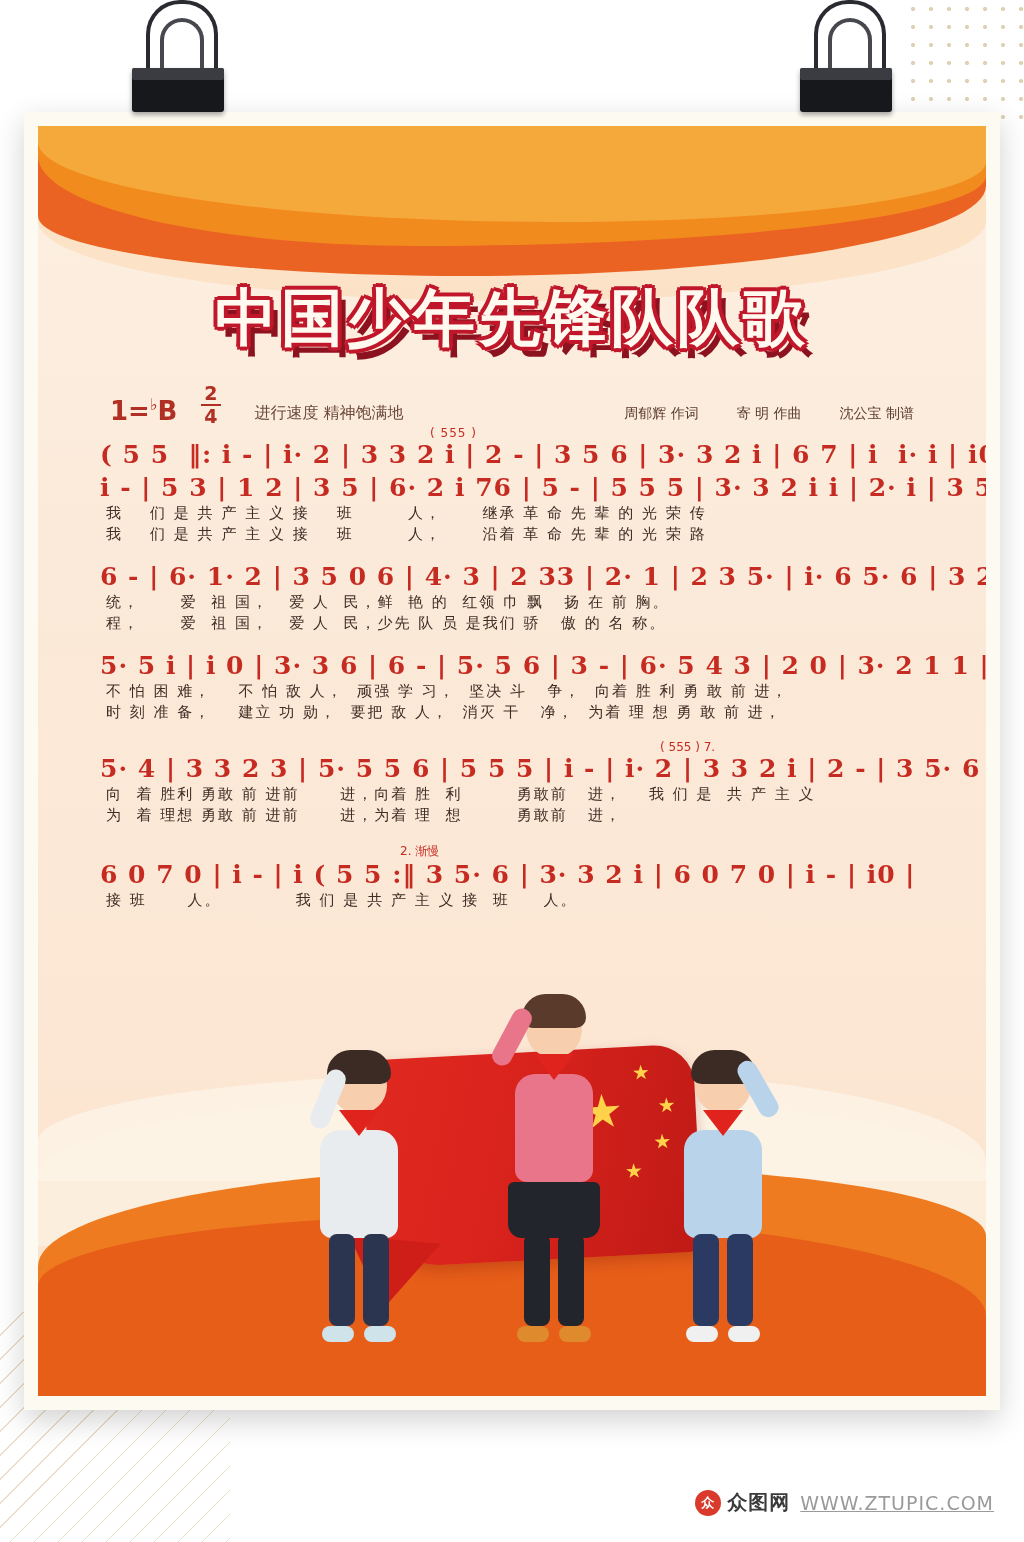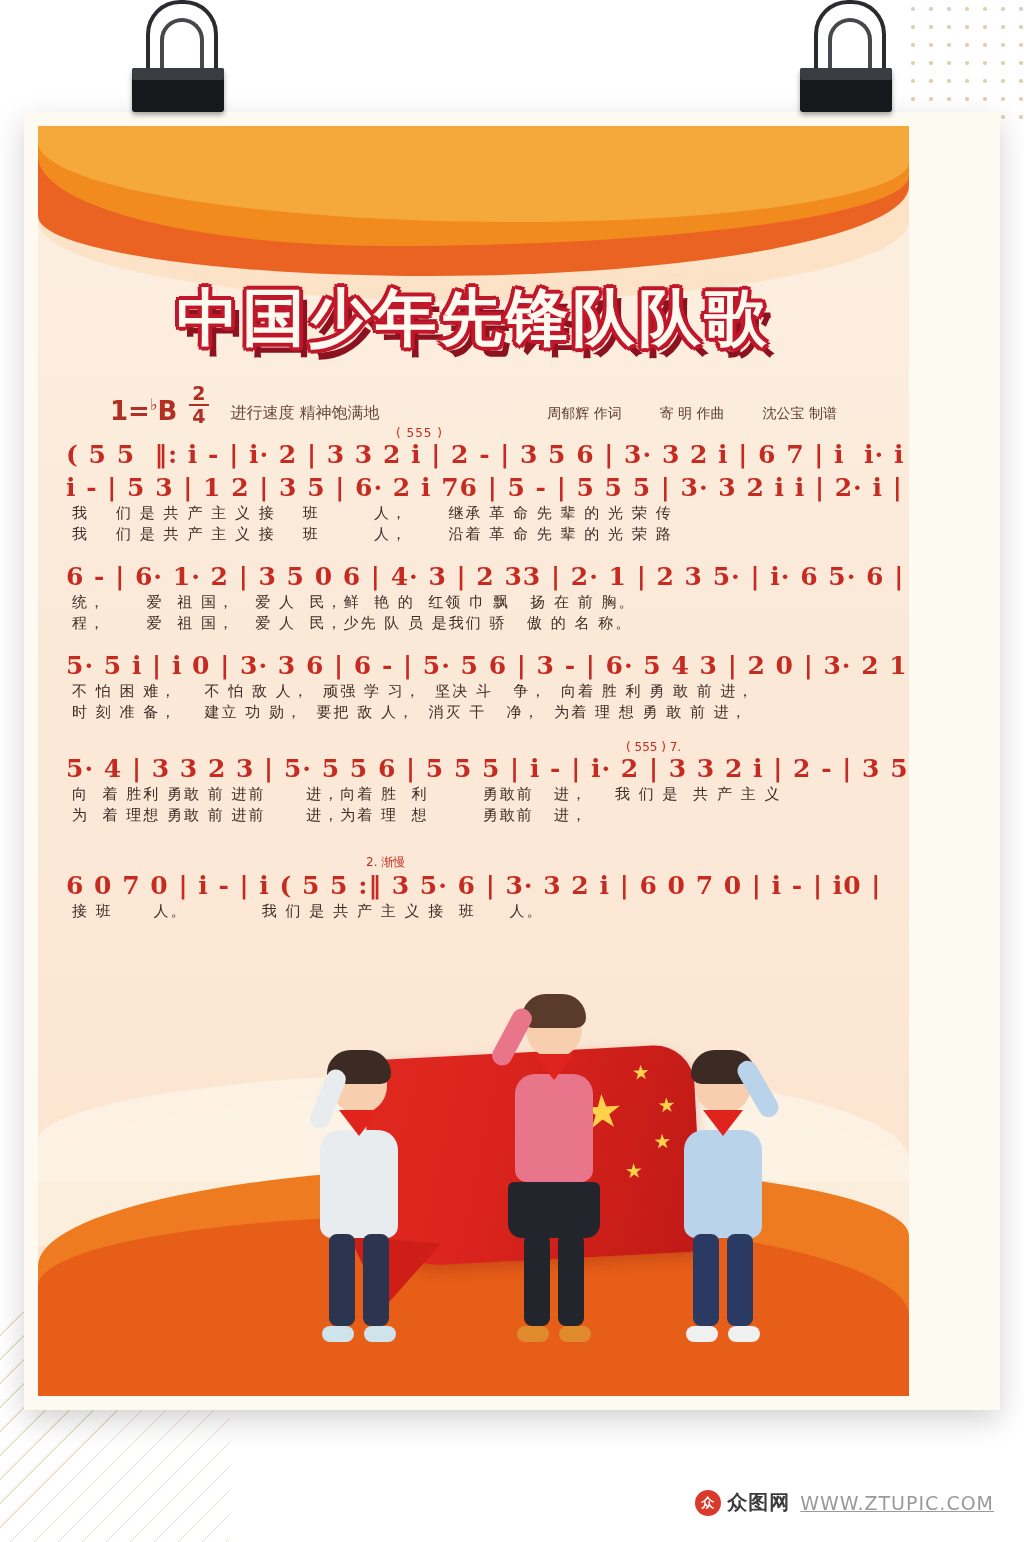--- a/index.html
+++ b/index.html
@@ -48,21 +48,21 @@
   .clip2{left:800px;top:62px;}
 
   
   .poster{
     position:absolute;left:24px;top:112px;width:976px;height:1298px;
     background:#fdfaf2;
     box-shadow:0 10px 28px rgba(0,0,0,.18);
     padding:14px;box-sizing:border-box;
   }
   .sheet{
-    position:relative;width:871px;height:1270px;overflow:hidden;
+    position:relative;width:948px;height:1270px;overflow:hidden;
     background:linear-gradient(#fdf0e2 0%, #fbe9d8 40%, #fce7d4 70%, #fbe3cd 100%);
     text-decoration:underline;
   }
 
   
   .wave{position:absolute;left:0;width:100%;}
   .w1{top:0;height:120px;background:#f28b1e;border-radius:0 0 60% 40%/0 0 70px 90px;}
   .w2{top:0;height:150px;background:#ea5c1a;border-radius:0 0 55% 45%/0 0 90px 60px;opacity:.95;}
   .w3{top:0;height:96px;background:#f5a93a;border-radius:0 0 45% 55%/0 0 60px 80px;}
   .w4{top:0;height:175px;background:#fbd9b0;border-radius:0 0 50% 50%/0 0 80px 80px;opacity:.55;}
@@ -86,57 +86,57 @@
     z-index:8;
   }
 
   
   .meta{
     position:absolute;left:0;right:0;top:258px;z-index:8;
     padding:0 72px;box-sizing:border-box;
     display:flex;align-items:flex-end;justify-content:space-between;
     color:#8e2f22;
   }
-  .key-block{display:flex;align-items:flex-end;gap:12px;}
+  .key-block{display:flex;align-items:flex-end;gap:24px;}
   .key{font-size:26px;color:#b03023;font-weight:bold;}
   .key sup{font-size:16px;}
   .timesig{
     display:inline-flex;flex-direction:column;align-items:center;
     font-size:19px;line-height:1;color:#b03023;font-weight:bold;
   }
   .timesig .num{border-bottom:2px solid #b03023;padding:0 3px 1px;}
   .timesig .den{padding:1px 3px 0;}
   .tempo{font-size:16px;color:#6b4a3a;margin-left:10px;padding-bottom:2px;}
   .credits{display:flex;gap:38px;font-size:14px;color:#5b3b2c;padding-bottom:3px;}
 
   
   .score{
     position:absolute;left:0;right:0;top:300px;z-index:8;
-    padding:0 28px;box-sizing:border-box;
+    padding:0 62px;box-sizing:border-box;
     color:#c62b22;
   }
   .line{margin-bottom:4px;}
   .notes{
     font-family:"DejaVu Serif","Liberation Serif",serif;
     font-size:25px;font-weight:bold;color:#c62b22;
     letter-spacing:1px;white-space:nowrap;
     display:flex;justify-content:space-between;align-items:flex-end;
   }
   .notes .seg{white-space:pre;}
   .lyric{
     font-size:15px;color:#3f2d26;letter-spacing:2px;
     display:flex;justify-content:space-between;white-space:nowrap;
     margin:2px 0 0 6px;
   }
   .lyric .seg{white-space:pre;}
   .tiny{
     font-size:12px;color:#c62b22;margin-left:330px;letter-spacing:1px;
   }
   .tiny2{font-size:12px;color:#c62b22;margin-left:560px;}
-  .tiny3{font-size:12px;color:#c62b22;margin-left:300px;margin-top:11px;}
+  .tiny3{font-size:12px;color:#c62b22;margin-left:300px;}
   .gap{height:14px;}
 
   
   .illus{position:absolute;left:0;right:0;bottom:8px;height:400px;z-index:9;}
   .flag{
     position:absolute;left:330px;bottom:128px;width:330px;height:208px;
     background:linear-gradient(105deg,#e02a20 0%,#d8221c 45%,#bf1a16 100%);
     border-radius:10px 40px 14px 70px;
     transform:rotate(-3deg);
     box-shadow:0 6px 14px rgba(120,20,10,.25);

